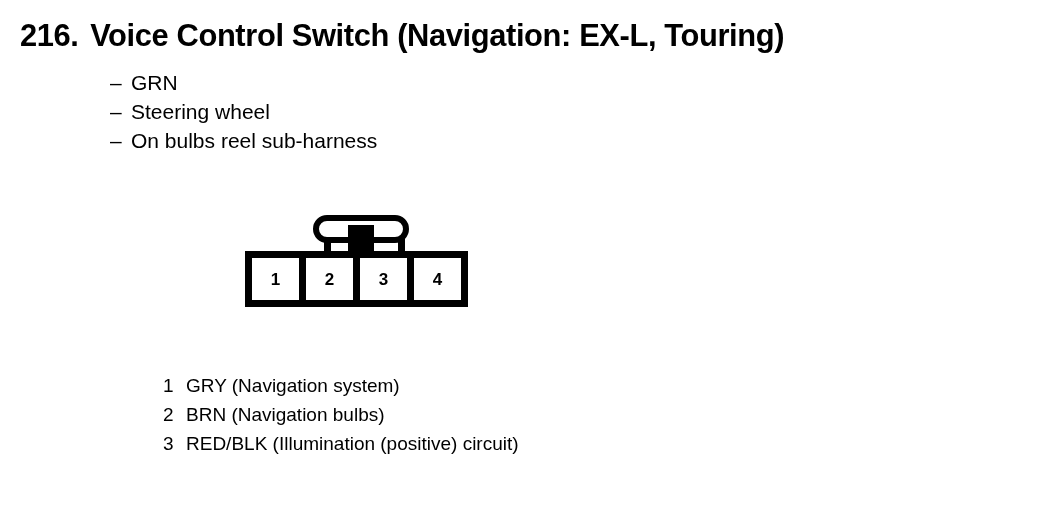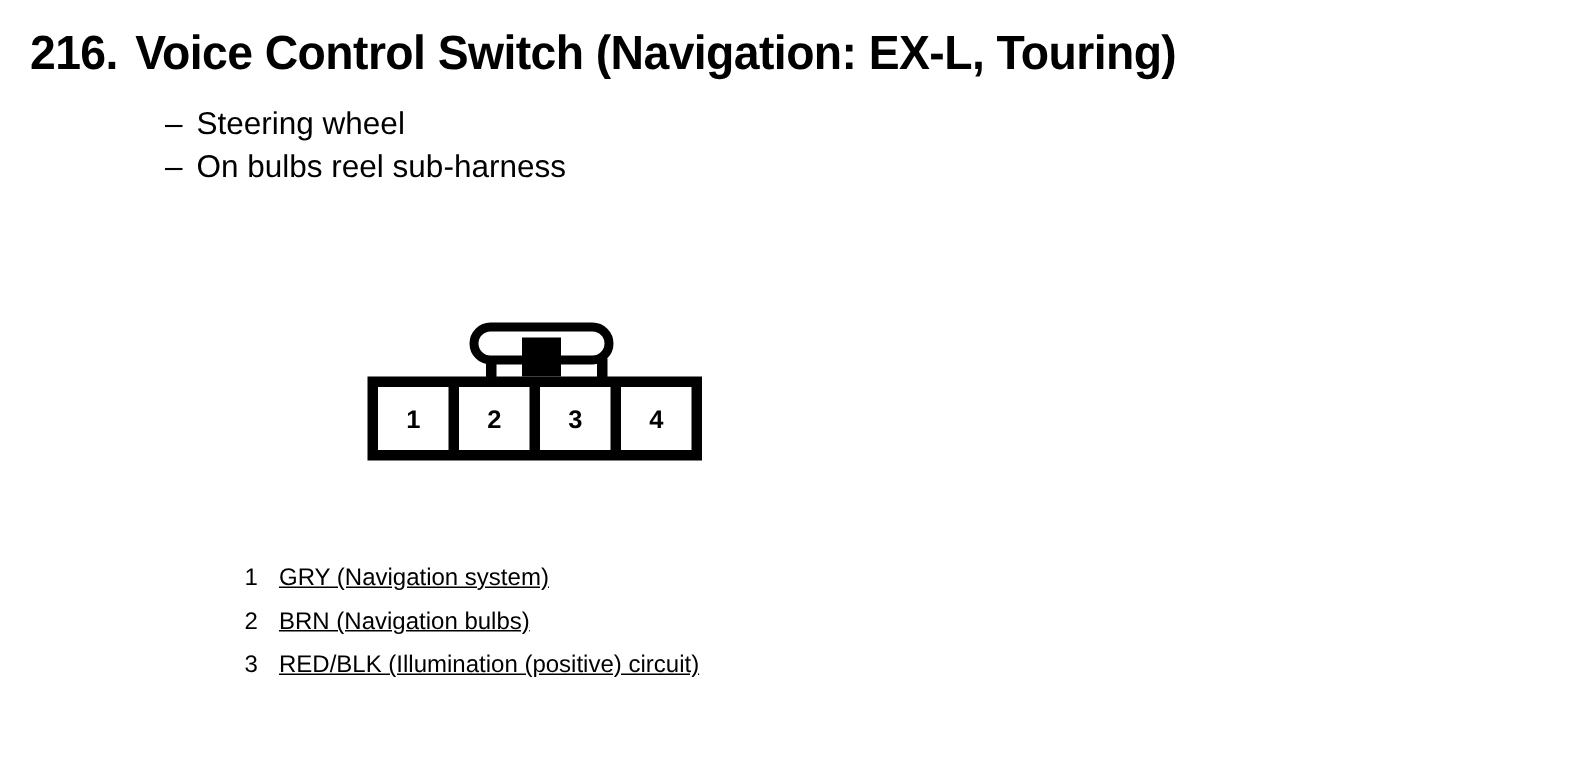--- a/index.html
+++ b/index.html
@@ -117,42 +117,44 @@
     font-weight: bold;
     line-height: 1;
     color: #000;
   }
 
   
   .pin-legend {
     position: absolute;
     left: 163px;
     top: 371px;
-    font-size: 16px;
+    font-size: 19px;
     line-height: 29px;
     white-space: nowrap;
-    text-decoration: underline;
   }
   .pin-row {
     display: block;
     height: 29px;
   }
   .pin-row .pin-no {
     display: inline-block;
     width: 23px;
   }
 </style>
 </head>
 <body>
 
 <div class="page-title">
   <span class="num">216.</span><span>Voice Control Switch (Navigation: EX-L, Touring)</span>
 </div>
 
 <div class="meta-list">
+  <span class="meta-row">
+    <span class="dash">–</span><span>GRN</span>
+  </span>
   <span class="meta-row">
     <span class="dash">–</span><span>Steering wheel</span>
   </span>
   <span class="meta-row">
     <span class="dash">–</span><span>On bulbs reel sub-harness</span>
   </span>
 </div>
 
 <div class="connector-wrap">
 

